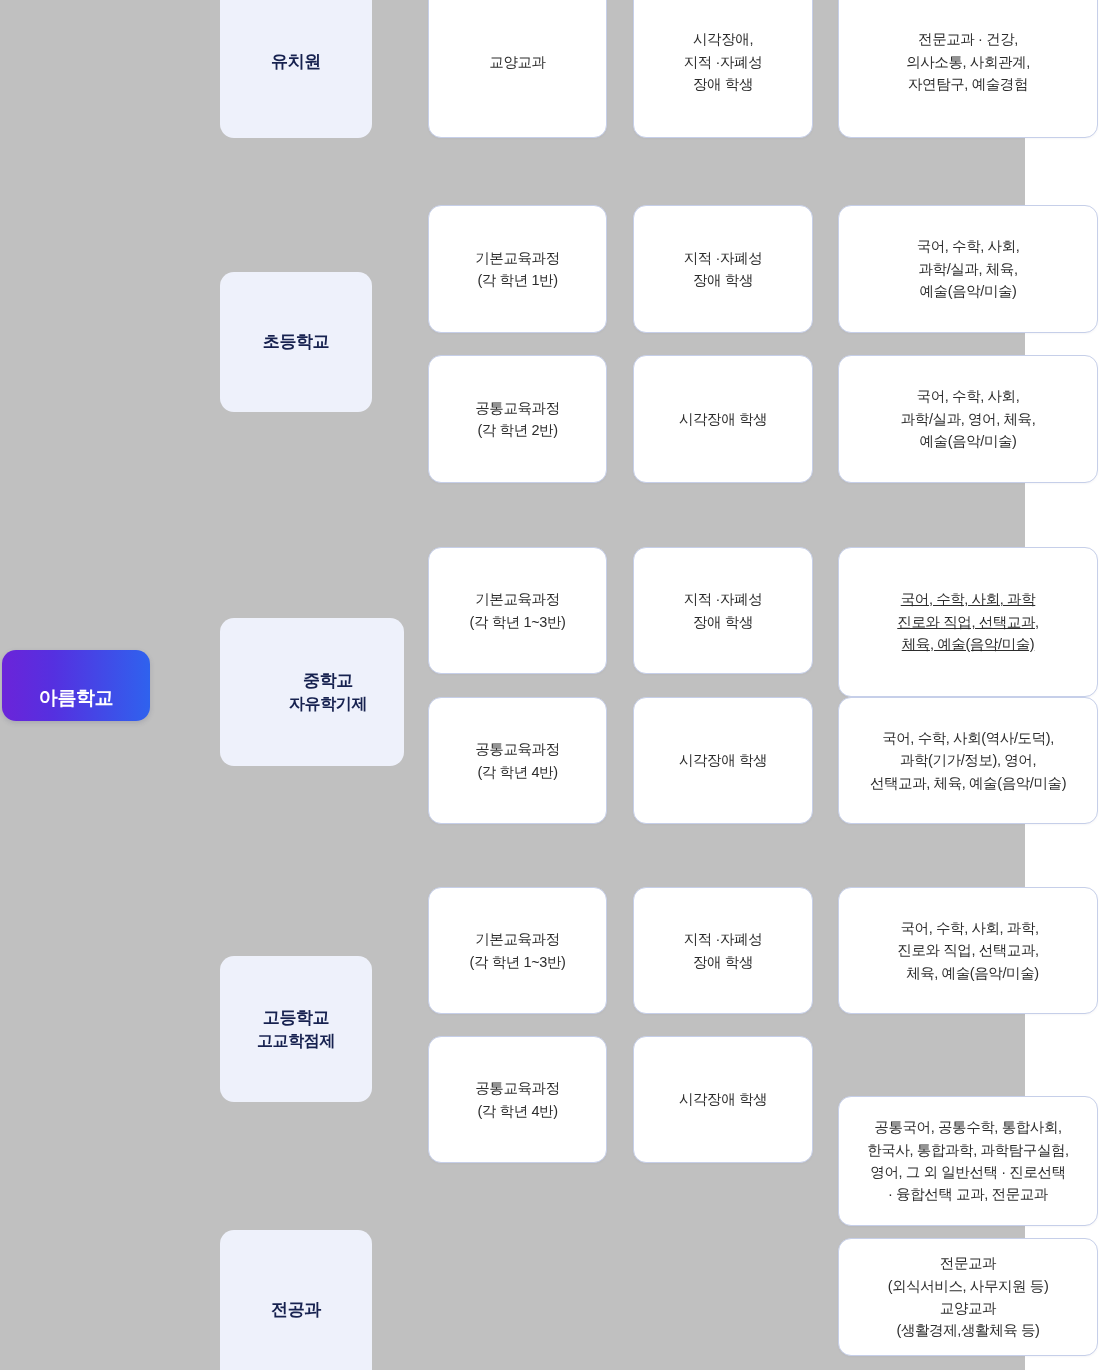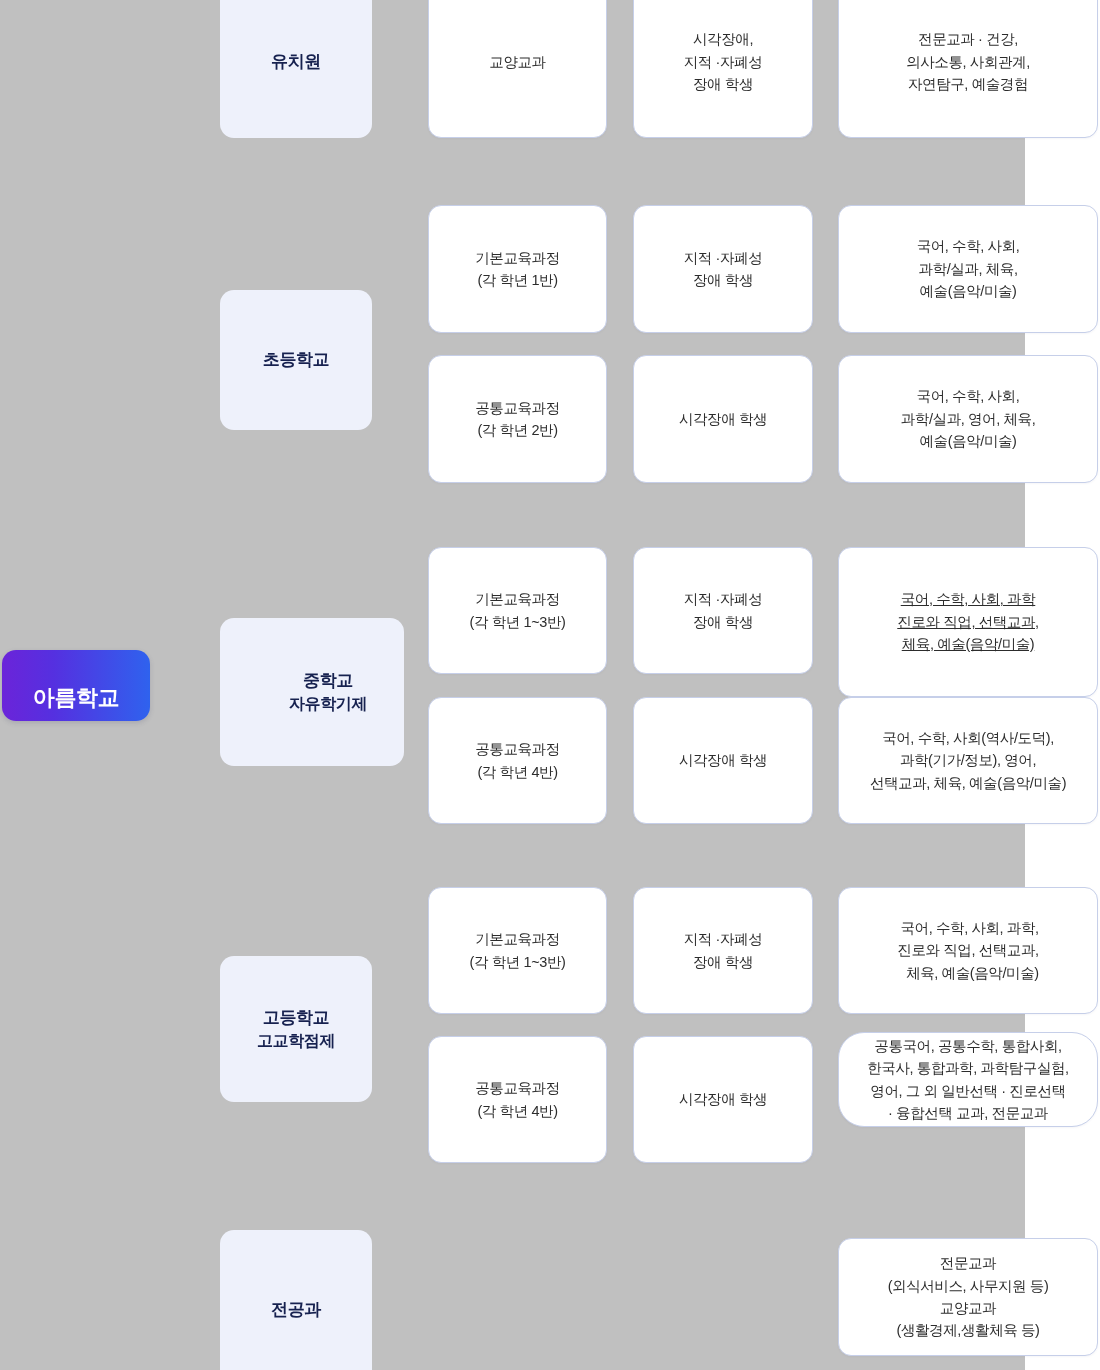--- a/index.html
+++ b/index.html
@@ -36,21 +36,21 @@
     height: 71px;
     border-radius: 14px;
     background: linear-gradient(90deg, #6b24d9 0%, #5530e0 35%, #2f62ee 100%);
     display: flex;
     align-items: center;
     justify-content: center;
     box-shadow: 0 2px 5px rgba(60,60,100,0.18);
   }
   .root-node .label {
     color: #ffffff;
-    font-size: 22px;
+    font-size: 19px;
     font-weight: bold;
     letter-spacing: -0.4px;
     margin-top: 24px;
   }
 
   
   .stage-node {
     position: absolute;
     left: 220px;
     width: 152px;
@@ -108,21 +108,21 @@
 
   <div class="root-node">
     <span class="label">아름학교</span>
   </div>
 
   <div class="stage-node" style="top:-14px;height:152px;">
     <span class="line1">유치원</span>
     <span class="line2"></span>
   </div>
 
-  <div class="stage-node" style="top:272px;height:140px;margin-top:18px;">
+  <div class="stage-node" style="top:272px;height:140px;">
     <span class="line1">초등학교</span>
     <span class="line2"></span>
   </div>
 
   <div class="stage-node" style="top:618px;height:148px;padding-left:32px;">
     <span class="line1">중학교</span>
     <span class="line2">자유학기제</span>
   </div>
 
   <div class="stage-node" style="top:956px;height:146px;">
@@ -217,21 +217,21 @@
 체육, 예술(음악/미술)</span>
   </div>
 
   <div class="card col-course" style="top:1036px;height:127px;">
     <span class="txt">공통교육과정
 (각 학년 4반)</span>
   </div>
   <div class="card col-target" style="top:1036px;height:127px;">
     <span class="txt">시각장애 학생</span>
   </div>
-  <div class="card col-subject" style="top:1032px;height:95px;border-radius:26px;">
+  <div class="card col-subject" style="top:1096px;height:130px;">
     <span class="txt">공통국어, 공통수학, 통합사회,
 한국사, 통합과학, 과학탐구실험,
 영어, 그 외 일반선택 · 진로선택
 · 융합선택 교과, 전문교과</span>
   </div>
 
   <div class="card col-subject" style="top:1238px;height:118px;">
     <span class="txt">전문교과
 (외식서비스, 사무지원 등)
 교양교과

